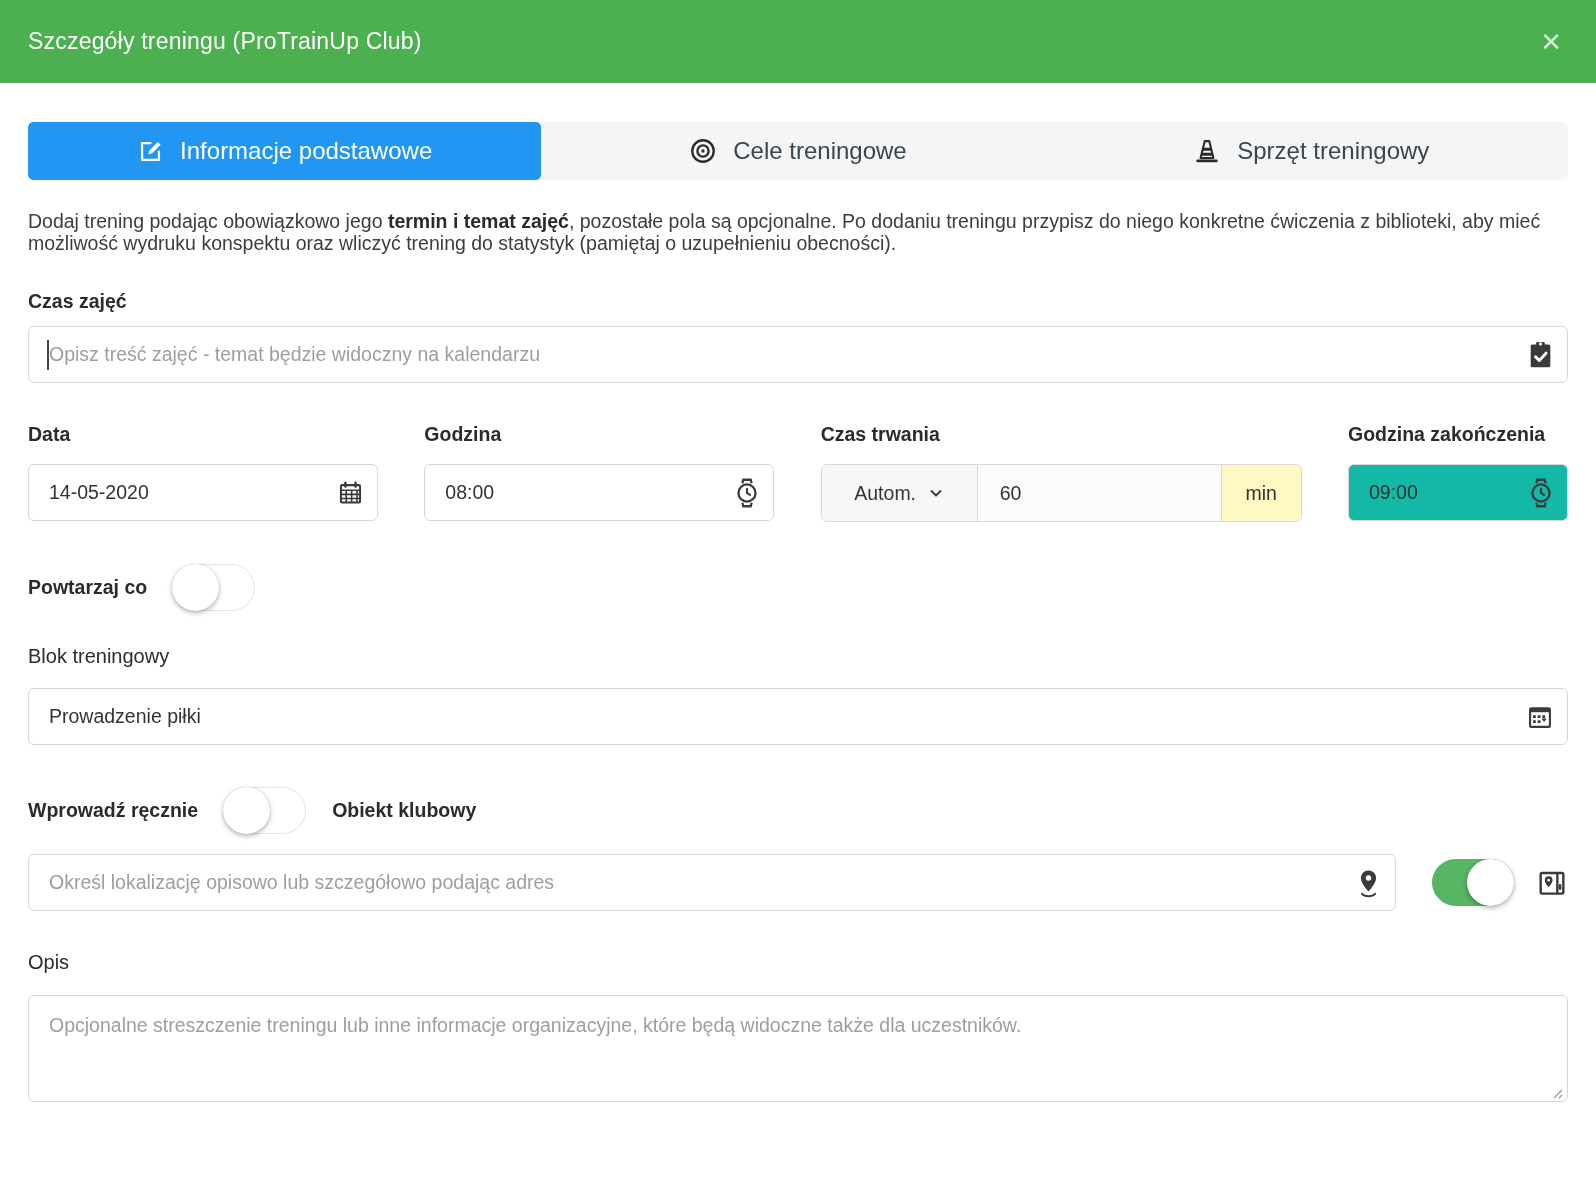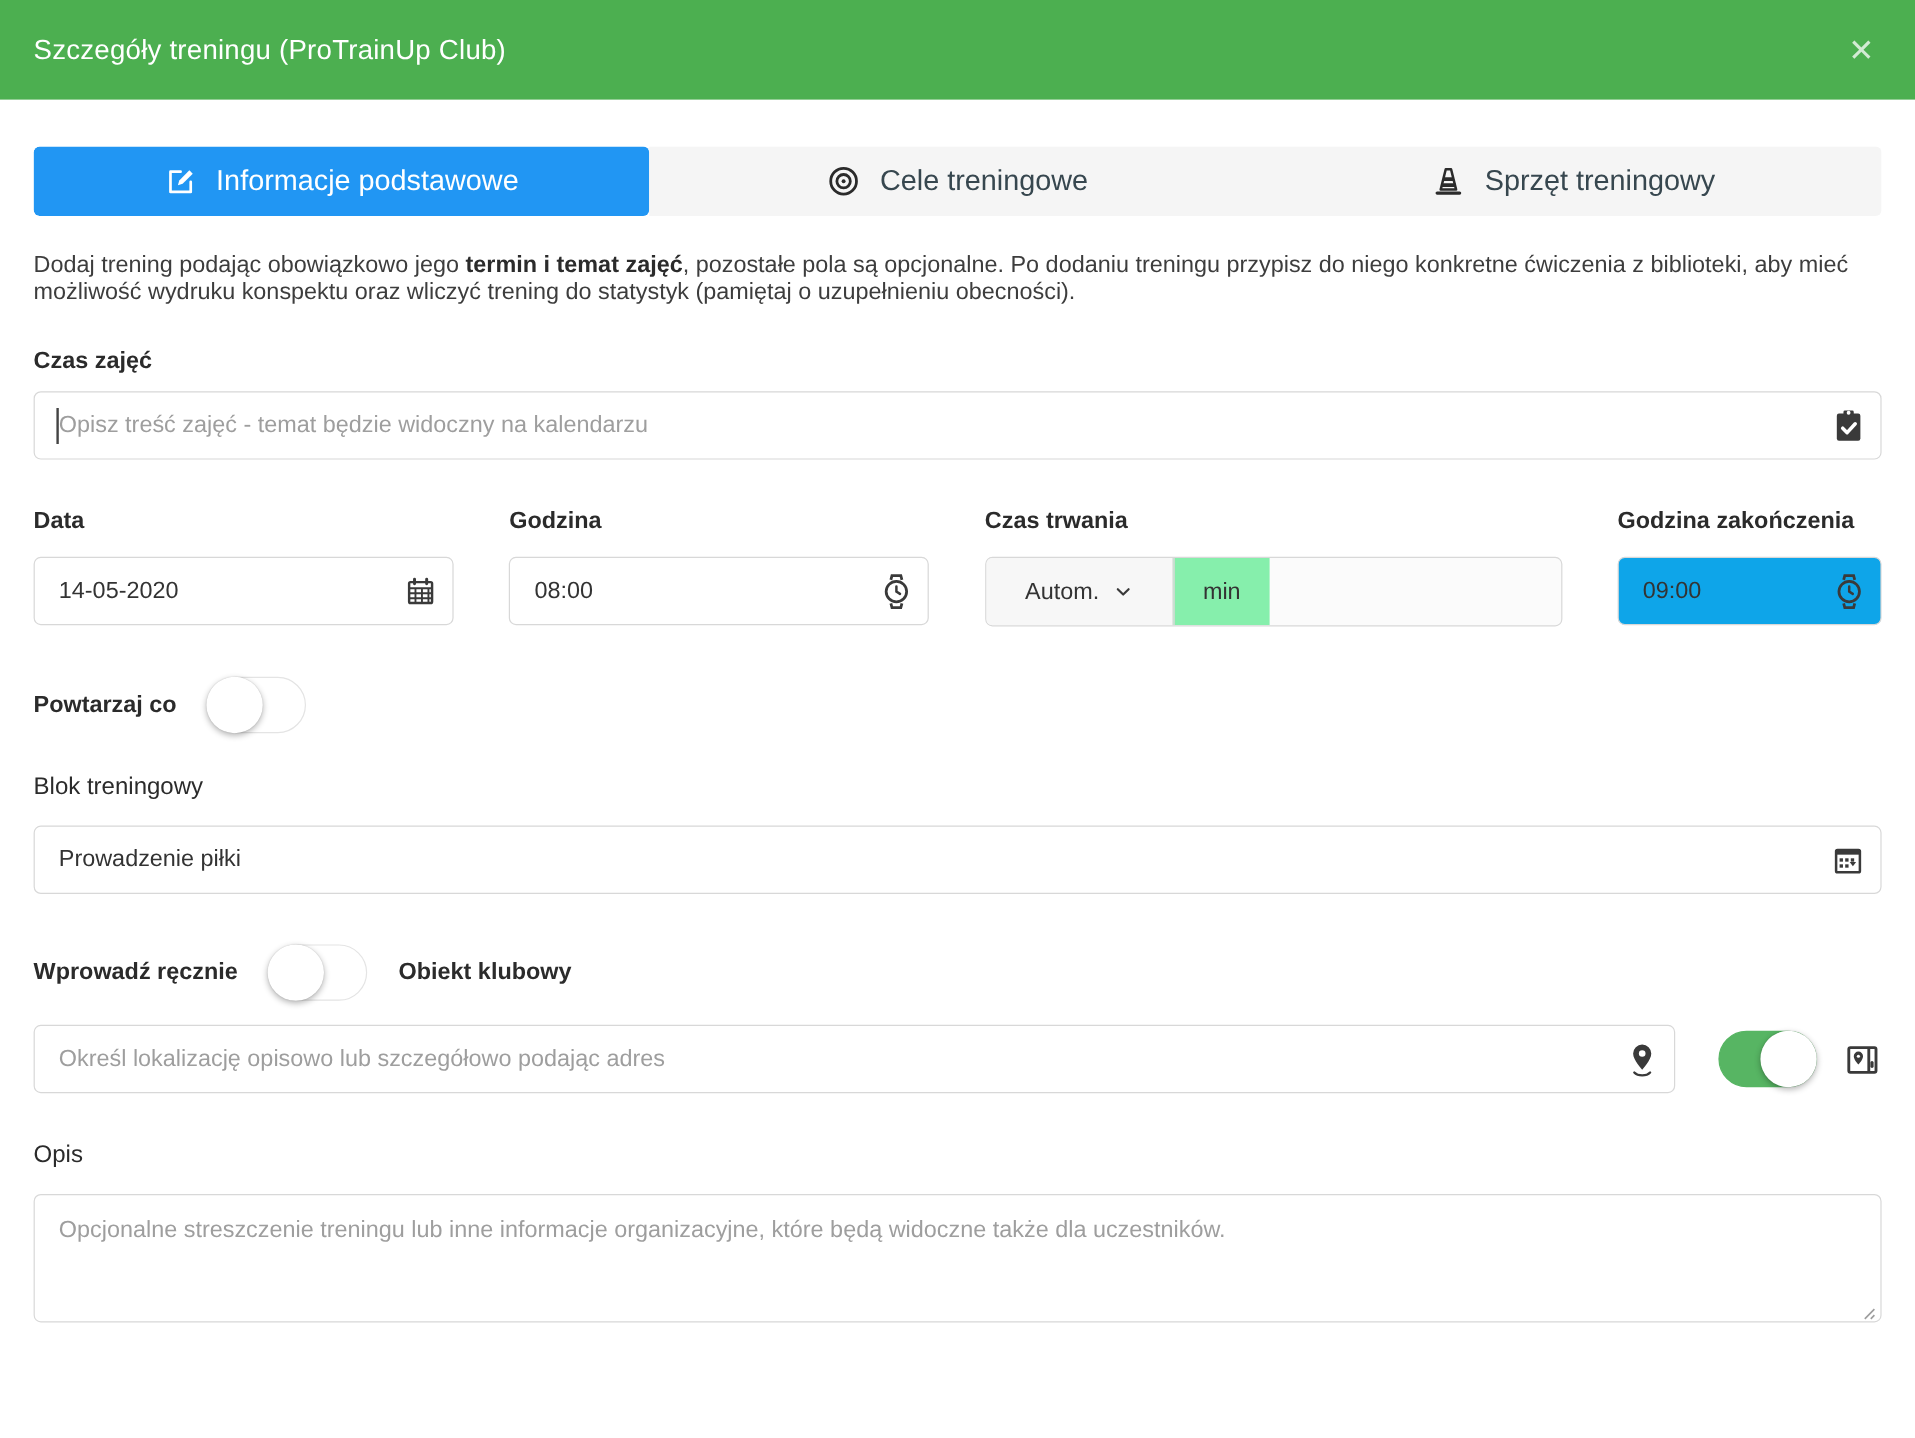--- a/index.html
+++ b/index.html
@@ -41,31 +41,31 @@
   .caret { position:absolute; left:19px; top:14px; width:2px; height:30px; background:#444; }
 
   .topic-wrap { margin-top:13px; }
   .sec-label { margin-top:36px; }
 
   
   .sched { display:grid; grid-template-columns:350px 350px 481px 220px;
     justify-content:space-between; margin-top:40px; }
   .sched .lbl { display:block; margin-bottom:18px; }
   .sched .fld input { padding-right:50px; }
-  .fld input.disabled { background:#0ea5e9; }
+  .fld input.disabled { background:#14b8a6; }
 
   .dur-group { display:flex; height:58px; border:1px solid #d8d8d8; border-radius:6px;
     overflow:hidden; background:#fbfbfb; }
   .dur-mode { width:156px; background:#f7f7f7; border-right:1px solid #d8d8d8;
     display:flex; align-items:center; justify-content:center; gap:12px;
     font-size:19.5px; color:#333; cursor:pointer; }
   .dur-val { flex:1; display:flex; align-items:center; padding-left:22px; }
   .dur-val input { border:none; background:transparent; font-size:19.5px; width:100%;
     font-family:inherit; color:#333; outline:none; }
-  .dur-unit { width:80px; background:#86efac; border-left:1px solid #d8d8d8;
+  .dur-unit { width:80px; background:#fef9c3; border-left:1px solid #d8d8d8;
     display:flex; align-items:center; justify-content:center; font-size:19.5px; color:#333; }
 
   
   .toggle { width:82px; height:47px; border-radius:24px; background:#fff;
     border:1px solid #e4e4e4; position:relative; cursor:pointer; flex:0 0 auto; }
   .toggle .knob { position:absolute; width:47px; height:47px; border-radius:50%;
     background:#fff; top:-1px; left:-2px;
     box-shadow:0 2px 5px rgba(0,0,0,.3), 0 0 1px rgba(0,0,0,.2); }
   .toggle.on { background:#57b563; border-color:#57b563; }
   .toggle.on .knob { left:auto; right:-1px; }
@@ -183,20 +183,23 @@
     <div>
       <span class="lbl">Czas trwania</span>
       <div class="dur-group">
         <div class="dur-mode">
           <span>Autom.</span>
           <span>
             <svg width="16" height="16" viewBox="0 0 16 16" fill="none" stroke="#3a3a3a" stroke-width="1.8" stroke-linecap="round" stroke-linejoin="round">
               <path d="M3.5 6l4.5 4.5L12.5 6"></path>
             </svg>
           </span>
+        </div>
+        <div class="dur-val">
+          <input type="text" value="60" style="">
         </div>
         <div class="dur-unit">min</div>
       </div>
     </div>
 
     <div>
       <span class="lbl">Godzina zakończenia</span>
       <div class="fld">
         <input type="text" class="disabled" value="09:00" style="">
         <span class="r-icon">

